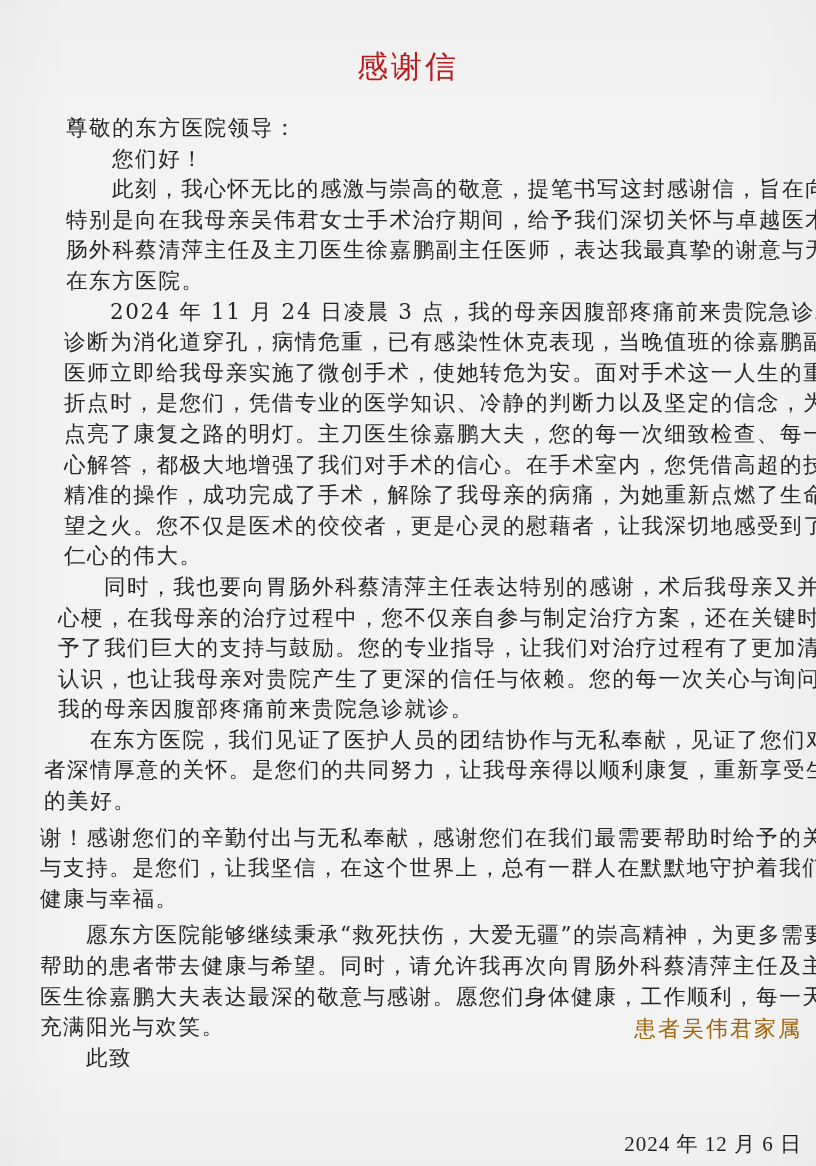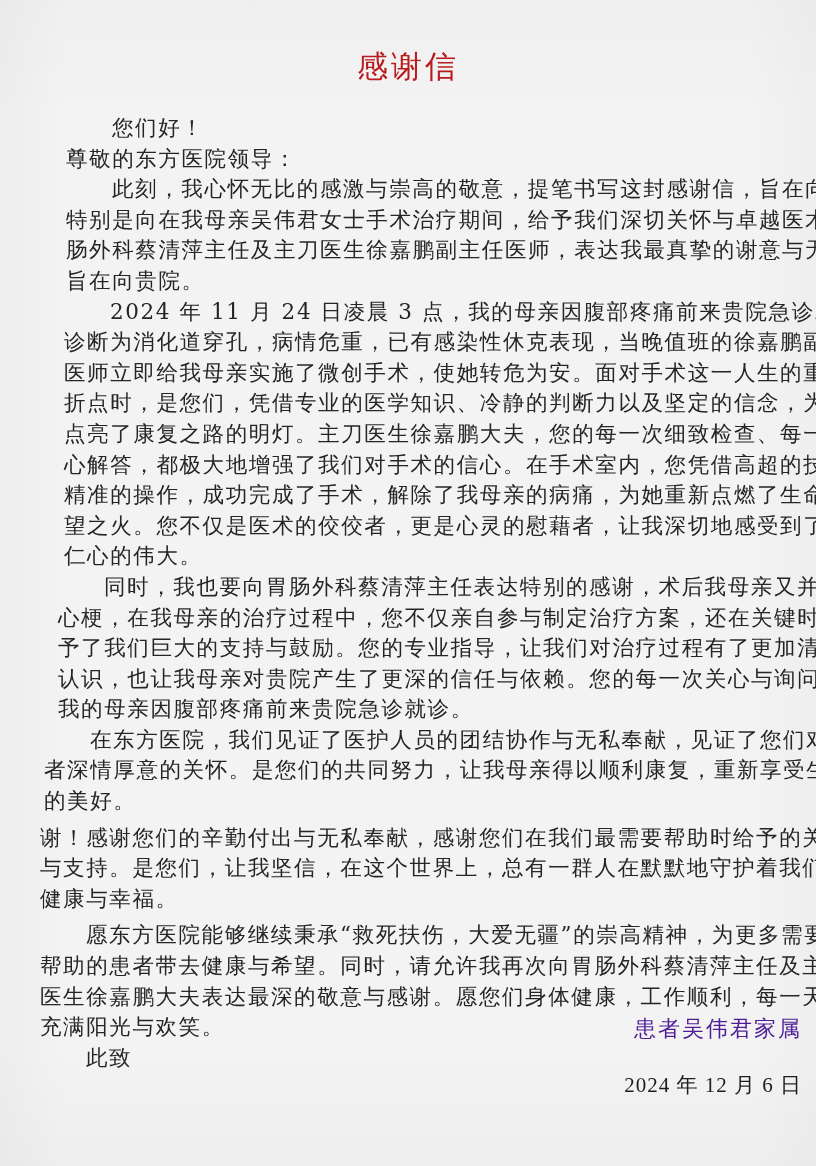--- a/index.html
+++ b/index.html
@@ -64,51 +64,51 @@
     display: block;
     white-space: nowrap;
     height: 30.6px;
   }
   .signature {
     position: absolute;
     right: 14px;
     top: 1014px;
     font-size: 22px;
     letter-spacing: 2px;
-    color: #4c1d95;
+    color: #a16207;
     white-space: nowrap;
     margin-left: 26px;
   }
   .date {
     position: absolute;
     right: 14px;
-    top: 1071px;
+    top: 1130px;
     font-size: 21px;
     letter-spacing: 1px;
     color: #1e1c1c;
     white-space: nowrap;
     font-family: "Liberation Serif", "DejaVu Serif", serif;
   }
 </style>
 </head>
 <body>
 
 <div class="page-shade"></div>
 
 <h1 class="title">感谢信</h1>
 
 <div class="letter">
+  <span class="salutation">尊敬的东方医院领导：</span>
   <span class="salutation indent">您们好！</span>
-  <span class="salutation">尊敬的东方医院领导：</span>
 
   <div>
     <span class="line indent">此刻，我心怀无比的感激与崇高的敬意，提笔书写这封感谢信，旨在向贵院，</span>
     <span class="line">特别是向在我母亲吴伟君女士手术治疗期间，给予我们深切关怀与卓越医术的胃</span>
     <span class="line">肠外科蔡清萍主任及主刀医生徐嘉鹏副主任医师，表达我最真挚的谢意与无尽的</span>
-    <span class="line last">旨在向贵院。</span>
+    <span class="line last">在东方医院。</span>
   </div>
 
   <div style="margin-left:-2px;">
     <span class="line indent">2024 年 11 月 24 日凌晨 3 点，我的母亲因腹部疼痛前来贵院急诊就诊，被</span>
     <span class="line">诊断为消化道穿孔，病情危重，已有感染性休克表现，当晚值班的徐嘉鹏副主任</span>
     <span class="line">医师立即给我母亲实施了微创手术，使她转危为安。面对手术这一人生的重要转</span>
     <span class="line">折点时，是您们，凭借专业的医学知识、冷静的判断力以及坚定的信念，为我们</span>
     <span class="line">点亮了康复之路的明灯。主刀医生徐嘉鹏大夫，您的每一次细致检查、每一句耐</span>
     <span class="line">心解答，都极大地增强了我们对手术的信心。在手术室内，您凭借高超的技术与</span>
     <span class="line">精准的操作，成功完成了手术，解除了我母亲的病痛，为她重新点燃了生命的希</span>

